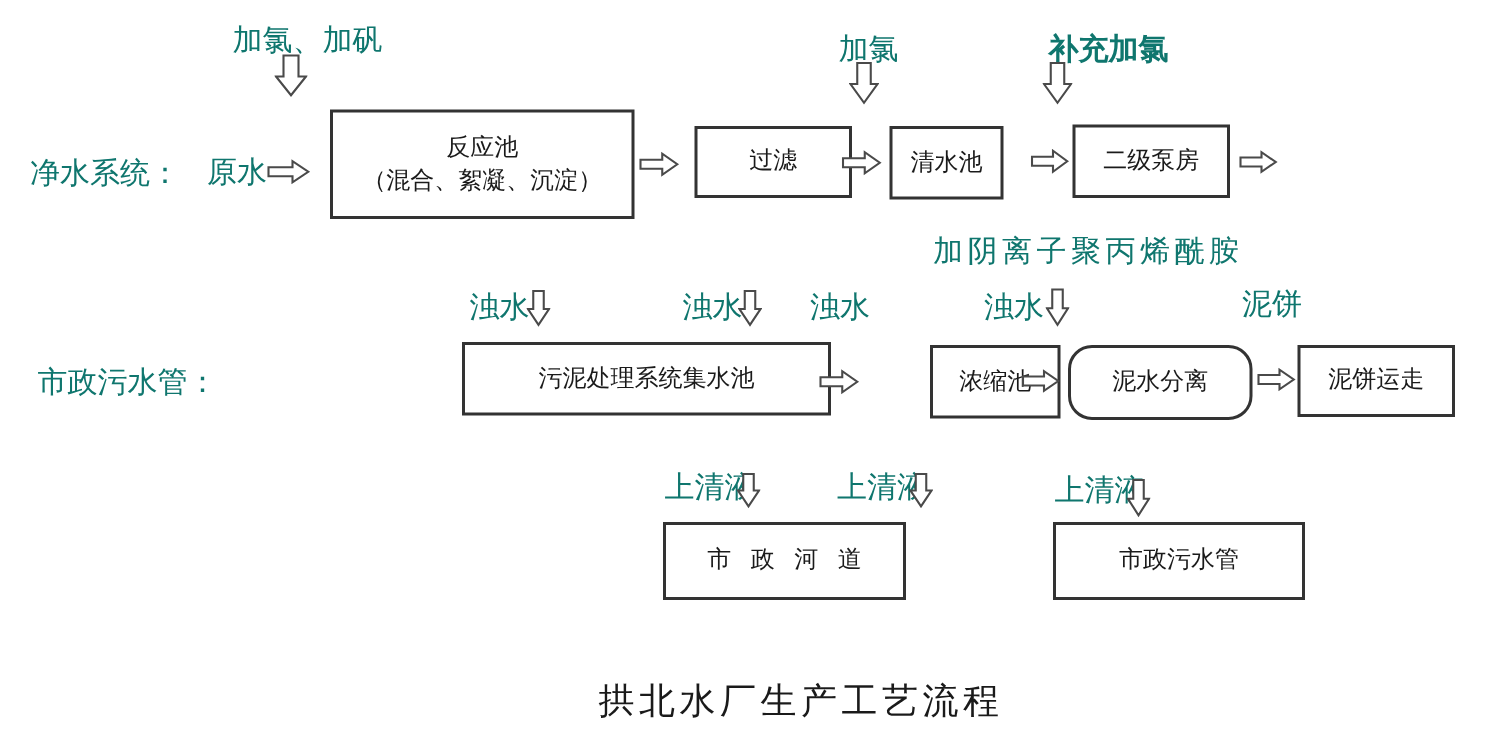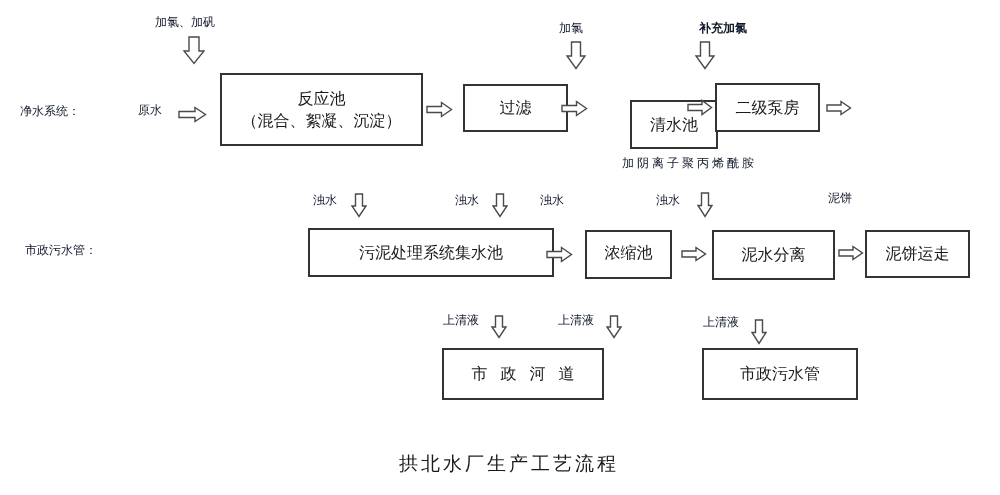--- a/index.html
+++ b/index.html
@@ -1,30 +1,30 @@
 <!DOCTYPE html>
 <html><head>
 <meta charset="utf-8">
 <style>
   html,body{margin:0;padding:0;background:#fff;}
   #stage{
     position:relative;width:1000px;height:495px;background:#fff;overflow:hidden;
     font-family:"Liberation Serif","DejaVu Serif",serif;color:#1a1a1a;
   }
-  .lbl{position:absolute;font-size:12px;line-height:1.1;white-space:nowrap;color:#0f172a;}
+  .lbl{position:absolute;font-size:20px;line-height:1.1;white-space:nowrap;color:#0f766e;}
   .box{
     position:absolute;border:2px solid #333;background:#fff;
     display:flex;flex-direction:column;align-items:center;justify-content:center;
     font-size:16px;text-align:center;line-height:1.35;box-sizing:border-box;white-space:nowrap;
   }
   .arrow{position:absolute;}
   .arrow polygon{fill:#fff;stroke:#4a4a4a;stroke-width:1.4;stroke-linejoin:miter;}
   .spaced-wide{letter-spacing:13px;margin-right:-13px;}
   .spaced-sm{letter-spacing:3px;}
-  #title{position:absolute;left:399px;top:451px;font-size:19px;letter-spacing:3px;white-space:nowrap;}
+  #title{position:absolute;left:399px;top:451px;font-size:24px;letter-spacing:3px;white-space:nowrap;}
 </style>
 </head>
 <body>
 
 <div id="stage">
 
   <span class="lbl" style="left:155px;top:16px;">加氯、加矾</span>
   <svg class="arrow" style="left:183px;top:36px;" width="22" height="29" viewBox="0 0 22 29">
     <polygon points="6,1 16,1 16,15 21,15 11,27.5 1,15 6,15"></polygon>
   </svg>
@@ -46,21 +46,21 @@
   </svg>
 
   <div class="box" style="left:463px;top:84px;width:105px;height:48px;">
     <span>过滤</span>
   </div>
 
   <svg class="arrow" style="left:561px;top:100px;" width="27" height="17" viewBox="0 0 27 17">
     <polygon points="1,5.5 15.5,5.5 15.5,1.5 25.5,8.5 15.5,15.5 15.5,11.5 1,11.5"></polygon>
   </svg>
 
-  <div class="box" style="left:593px;top:100px;width:88px;height:49px;margin-left:37px;">
+  <div class="box" style="left:593px;top:84px;width:76px;height:49px;">
     <span>清水池</span>
   </div>
 
   <svg class="arrow" style="left:687px;top:99px;" width="26" height="17" viewBox="0 0 26 17">
     <polygon points="1,5.5 15,5.5 15,1.5 24.5,8.5 15,15.5 15,11.5 1,11.5"></polygon>
   </svg>
 
   <div class="box" style="left:715px;top:83px;width:105px;height:49px;">
     <span>二级泵房</span>
   </div>
@@ -104,29 +104,29 @@
   <span class="lbl" style="left:25px;top:244px;">市政污水管：</span>
 
   <div class="box" style="left:308px;top:228px;width:246px;height:49px;">
     <span>污泥处理系统集水池</span>
   </div>
 
   <svg class="arrow" style="left:546px;top:246px;" width="27" height="17" viewBox="0 0 27 17">
     <polygon points="1,5.5 15.5,5.5 15.5,1.5 25.5,8.5 15.5,15.5 15.5,11.5 1,11.5"></polygon>
   </svg>
 
-  <div class="box" style="left:585px;top:230px;width:87px;height:49px;font-family:Liberation Mono, monospace;">
+  <div class="box" style="left:620px;top:230px;width:87px;height:49px;">
     <span>浓缩池</span>
   </div>
 
   <svg class="arrow" style="left:681px;top:246px;" width="26" height="16" viewBox="0 0 26 16">
     <polygon points="1,5 15,5 15,1.5 24.5,8 15,14.5 15,11 1,11"></polygon>
   </svg>
 
-  <div class="box" style="left:712px;top:230px;width:123px;height:50px;">
+  <div class="box" style="left:712px;top:230px;width:123px;height:50px;border-radius:16px;">
     <span>泥水分离</span>
   </div>
 
   <svg class="arrow" style="left:838px;top:245px;" width="26" height="16" viewBox="0 0 26 16">
     <polygon points="1,5 15,5 15,1.5 24.5,8 15,14.5 15,11 1,11"></polygon>
   </svg>
 
   <div class="box" style="left:865px;top:230px;width:105px;height:48px;">
     <span>泥饼运走</span>
   </div>
@@ -143,19 +143,19 @@
 
   <span class="lbl" style="left:703px;top:316px;">上清液</span>
   <svg class="arrow" style="left:751px;top:319px;" width="16" height="26" viewBox="0 0 16 26">
     <polygon points="4.5,1 11.5,1 11.5,13.5 15,13.5 8,24.5 1,13.5 4.5,13.5"></polygon>
   </svg>
 
   <div class="box" style="left:442px;top:348px;width:162px;height:52px;">
     <span class="spaced-wide">市政河道</span>
   </div>
 
-  <div class="box" style="left:702px;top:348px;width:156px;height:52px;">
+  <div class="box" style="left:702px;top:348px;width:168px;height:52px;">
     <span>市政污水管</span>
   </div>
 
   <div id="title">拱北水厂生产工艺流程</div>
 
 </div>
 
 </body></html>

